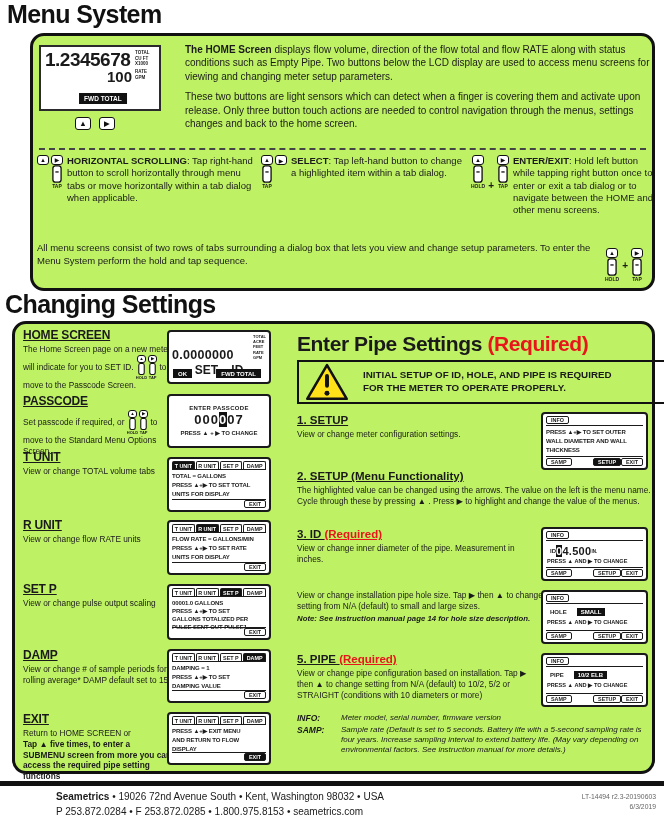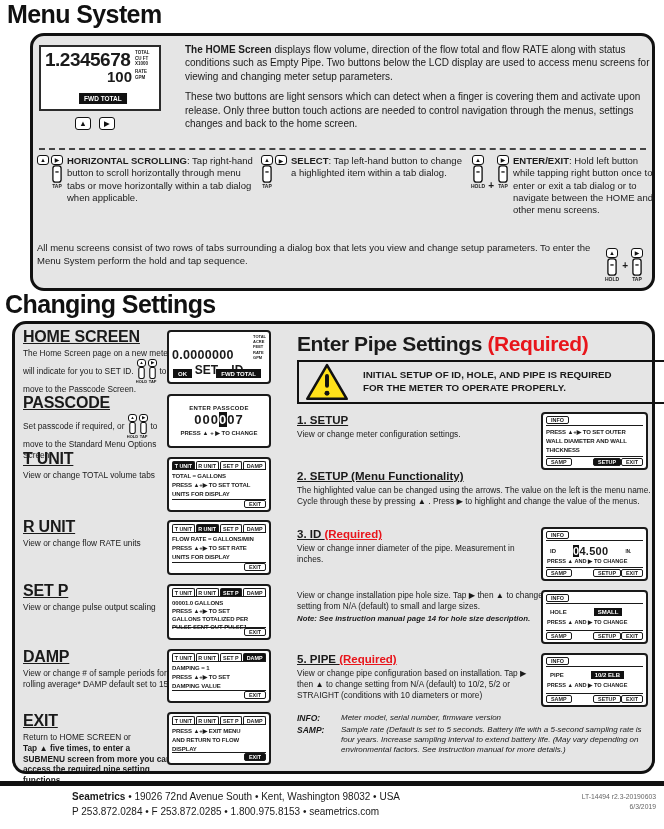--- a/index.html
+++ b/index.html
@@ -1,19 +1,19 @@
 <!DOCTYPE html>
 <html><head>
 <meta charset="utf-8">
 <style>
   * { margin:0; padding:0; box-sizing:border-box; }
   body { background:#e8e8e8; font-family:"Liberation Sans", sans-serif; }
   .page { position:relative; width:664px; height:829px; background:#ffffff; color:#1a1a1a; overflow:hidden; margin:0 auto; }
   .h1 { position:absolute; font-size:25px; font-weight:900; letter-spacing:-0.6px; color:#111; }
-  .panel { position:absolute; border:3px solid #111; border-radius:14px; background:#e5e5e5; }
+  .panel { position:absolute; border:3px solid #111; border-radius:14px; background:#bef264; }
   .pre { white-space:pre-line; }
 
   
   .lcd1 { position:absolute; left:6px; top:9px; width:122px; height:66px; border:2px solid #2b2b2b; background:#fff; padding:3px 4px; }
   .lcd-row { display:flex; align-items:flex-start; }
   .lcd-big { flex:1; font-size:19px; font-weight:bold; letter-spacing:-0.5px; line-height:1; }
   .lcd-mid { flex:1; font-size:15px; font-weight:bold; text-align:right; padding-right:3px; line-height:1; }
   .lcd-units { font-size:4.5px; font-weight:bold; line-height:1.25; text-align:left; width:20px; }
   .badge { background:#111; color:#fff; font-weight:bold; display:inline-block; }
   .fwd1 { position:absolute; left:50%; transform:translateX(-44%); bottom:5px; font-size:6.5px; padding:2px 5px; }
@@ -30,37 +30,37 @@
   .gesture-icons { display:flex; align-items:flex-start; gap:2px; flex:none; }
   .gesture-text { font-size:9.5px; line-height:1.3; }
   .finger-unit { display:inline-flex; flex-direction:column; align-items:center; line-height:1; }
   .funit-label { font-size:5px; font-weight:bold; margin-top:1px; }
   .plus { font-size:10px; font-weight:bold; align-self:center; margin:0 1px; }
   .outro { position:absolute; left:4px; top:206px; width:562px; font-size:9.5px; line-height:1.32; }
   .outro-icons { position:absolute; left:572px; top:212px; display:flex; gap:2px; }
 
   
   .set-item { position:absolute; left:8px; width:148px; }
-  .set-head { font-size:16px; font-weight:bold; text-decoration:underline; letter-spacing:-0.2px; margin-bottom:2px; }
+  .set-head { font-size:12px; font-weight:bold; text-decoration:underline; letter-spacing:-0.2px; margin-bottom:2px; }
   .set-body { font-size:8.3px; line-height:1.3; }
   .set-bold { font-weight:bold; font-size:8.3px; line-height:1.3; }
   .mini-pair { display:inline-flex; align-items:flex-start; vertical-align:middle; gap:1px; }
 
   
   .scr { position:absolute; border:2px solid #1a1a1a; border-radius:4px; background:#fff; padding:2px 3px; font-weight:bold; }
   .scr-tabs { display:flex; gap:1px; border-bottom:1px solid #1a1a1a; }
   .scr-tab { flex:1; border:1px solid #1a1a1a; border-bottom:none; border-radius:2px 2px 0 0; font-size:5.4px; text-align:center; padding-top:1px; white-space:nowrap; overflow:hidden; }
   .scr-tab.active { background:#111; color:#fff; }
   .scr-body { font-size:6px; line-height:1.5; padding-top:2px; letter-spacing:-0.1px; }
   .scr-exit-row { position:absolute; bottom:2px; left:3px; right:3px; border-top:1px solid #1a1a1a; display:flex; justify-content:flex-end; }
   .scr-chip { border:1px solid #1a1a1a; font-size:5.4px; padding:0 4px; border-radius:2px; background:#fff; }
   .scr-chip.active { background:#111; color:#fff; }
   .scr-info-row { border-bottom:1px solid #1a1a1a; display:flex; padding-bottom:1px; }
   .scr-bottabs { position:absolute; bottom:2px; left:3px; right:3px; border-top:1px solid #1a1a1a; display:flex; align-items:flex-start; padding-top:1px; }
-  .scr-val-row { display:flex; align-items:center; gap:17px; padding:4px 2px 1px 4px; }
+  .scr-val-row { display:flex; align-items:center; gap:0; padding:4px 2px 1px 4px; }
   .scr-val-label { font-size:6px; }
   .val-badge { background:#111; color:#fff; font-size:6px; padding:1px 4px; }
   .hi { background:#111; color:#fff; }
 
   
   .home-setid { font-size:12px; font-weight:bold; text-align:center; word-spacing:10px; margin-top:1px; }
   .ok-badge { position:absolute; left:4px; bottom:4px; font-size:6px; padding:1.5px 5px; }
   .fwd2 { position:absolute; right:8px; bottom:4px; font-size:6px; padding:1.5px 5px; }
   .pass-title { font-size:6px; text-align:center; margin-top:7px; letter-spacing:0.3px; }
   .pass-digits { font-size:13px; text-align:center; letter-spacing:1px; margin-top:1px; }
@@ -76,21 +76,21 @@
   .step-head span { text-decoration:underline; }
   .step-body { font-size:8.3px; line-height:1.32; }
   .step-note { font-size:7.8px; font-weight:bold; font-style:italic; margin-top:2px; }
   .defs { position:absolute; left:282px; top:389px; width:356px; font-style:italic; }
   .def-row { display:flex; margin-bottom:2px; }
   .def-term { width:44px; flex:none; font-weight:bold; font-size:8.5px; }
   .def-desc { font-size:8px; line-height:1.25; }
 
   
   .footer-bar { position:absolute; left:0; top:781px; width:664px; height:5px; background:#111; }
-  .footer-text { position:absolute; left:72px; top:790px; font-size:10px; line-height:1.45; }
+  .footer-text { position:absolute; left:56px; top:790px; font-size:10px; line-height:1.45; }
   .docref { position:absolute; right:8px; top:792px; font-size:6.8px; color:#666; text-align:right; line-height:1.4; }
 </style>
 </head>
 <body>
 
 <div class="page">
 
   <div class="h1" style="left:7px; top:0px;">Menu System</div>
 
   <div class="panel" style="left:30px; top:33px; width:625px; height:258px;">

